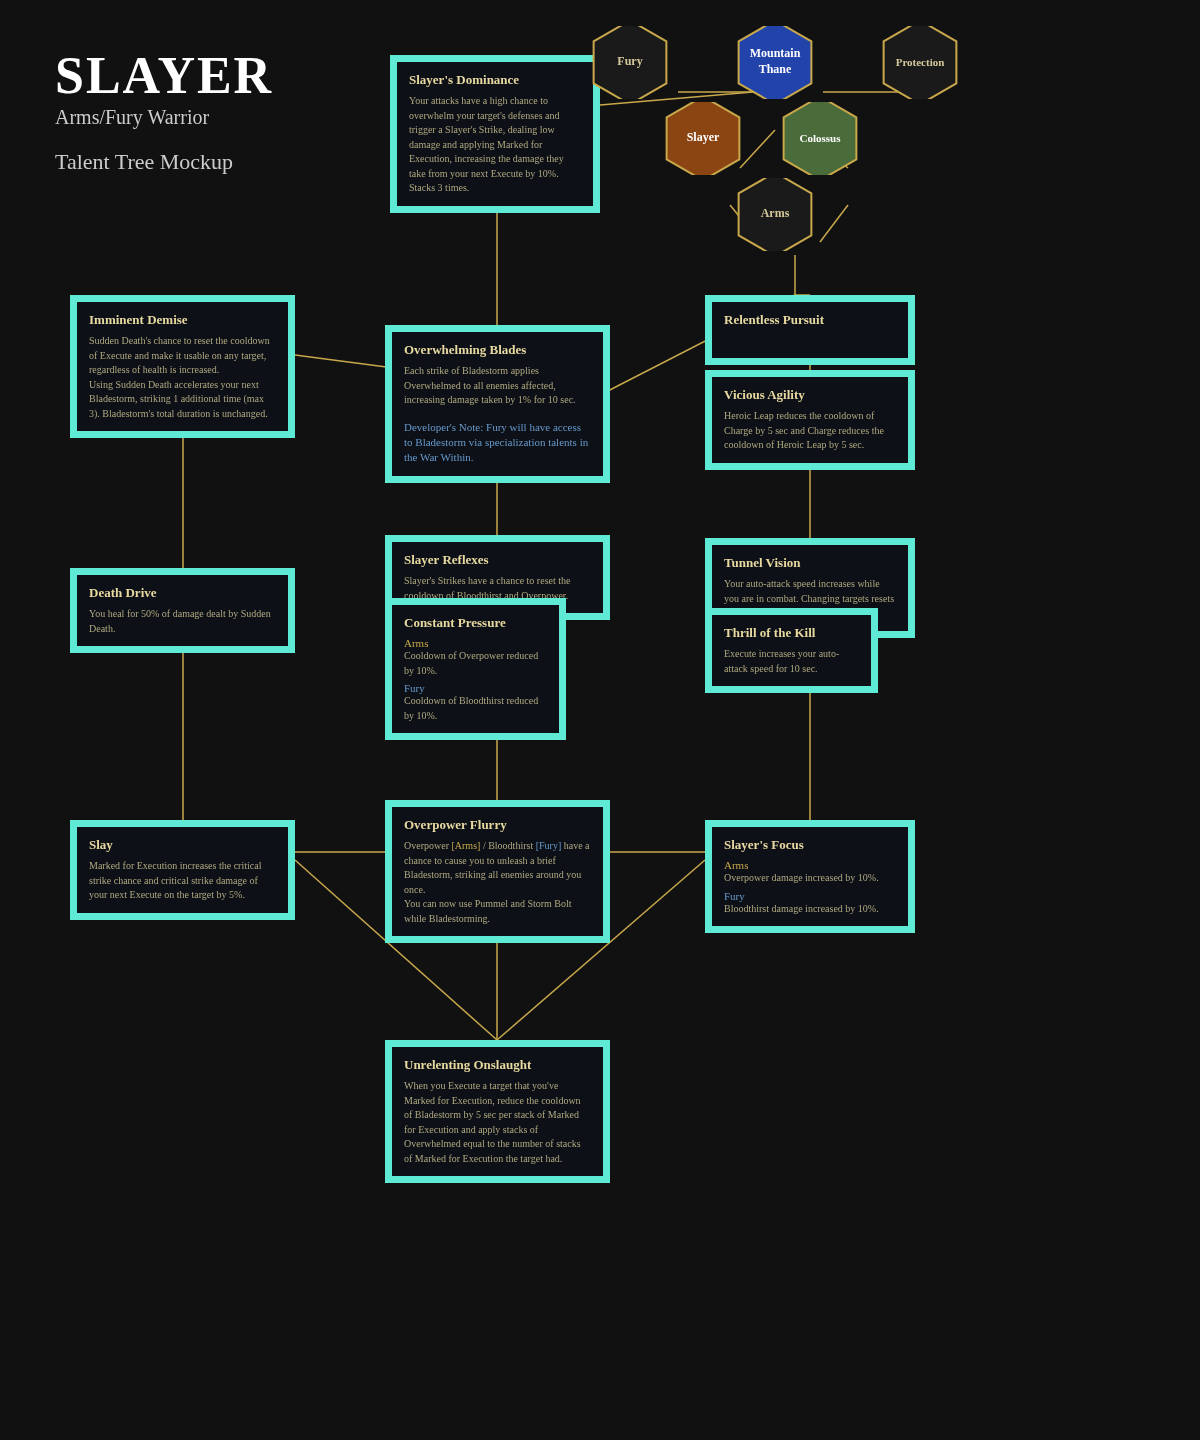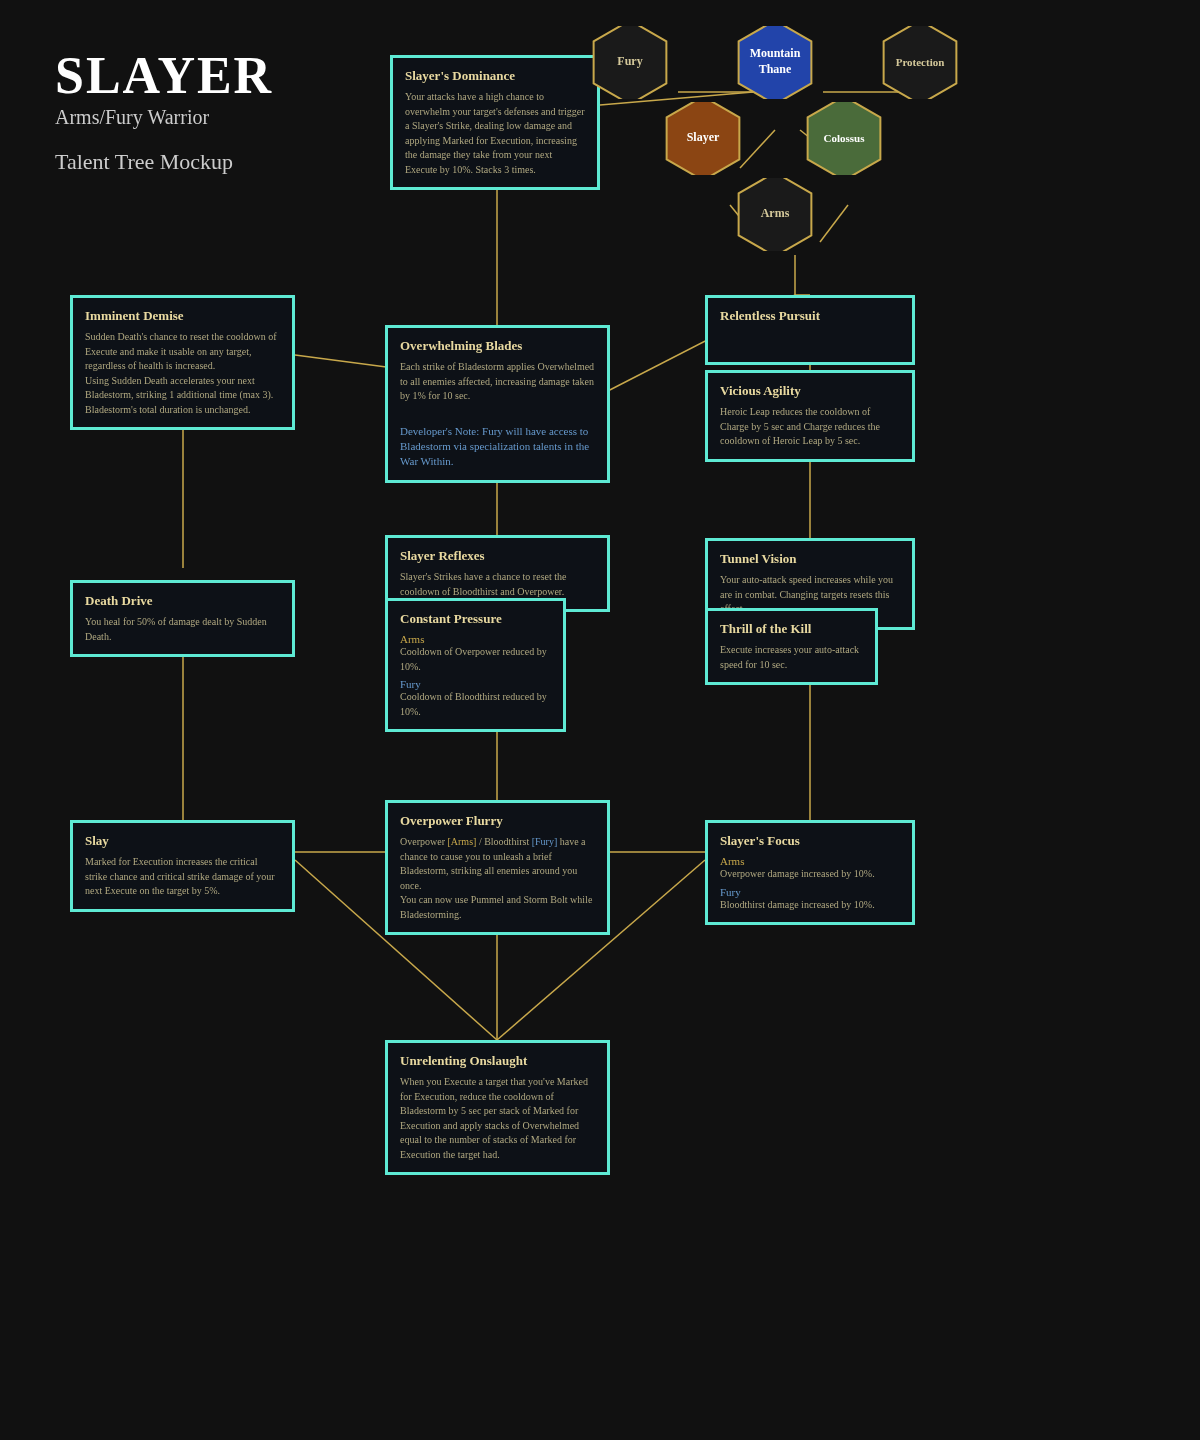--- a/index.html
+++ b/index.html
@@ -49,21 +49,21 @@
     }
     .connector-svg line {
       stroke: #c8a84b;
       stroke-width: 1.5;
     }
 
     
     .talent-box {
       position: absolute;
       background-color: #0d1117;
-      border: 3px solid #5eead4;
+      border: 7px solid #5eead4;
       padding: 10px 12px;
       z-index: 2;
     }
     .talent-box .title {
       font-size: 13px;
       font-weight: bold;
       color: #e8d9a0;
       margin-bottom: 6px;
       border-bottom: none;
     }
@@ -76,21 +76,21 @@
       color: #c8a84b;
       font-size: 11px;
     }
     .talent-box .fury-text {
       color: #6699cc;
       font-size: 11px;
     }
     .talent-box .dev-note {
       color: #6699cc;
       font-size: 11px;
-      margin-top: 20px;
+      margin-top: 12px;
       line-height: 1.4;
     }
 
     
     .hex-node {
       position: absolute;
       z-index: 3;
     }
     .hex-svg {
       display: block;
@@ -189,21 +189,21 @@
         <polygon points="78.37306695894642,15.373066958946428 78.37306695894642,57.373066958946424 42,78.37306695894642 5.626933041053576,57.373066958946424 5.626933041053576,15.37306695894642 41.99999999999999,-5.626933041053576" fill="#1a1a1a" stroke="#c8a84b" stroke-width="2"></polygon>
       </svg>
       <div class="hex-label" style="color: rgb(212, 200, 154); font-size: 11px;">Protection</div>
     </div>
     <div class="hex-node" style="left: 661px; top: 101.627px; width: 84px; height: 73px;">
       <svg width="84" height="73" class="hex-svg">
         <polygon points="78.37306695894642,15.373066958946428 78.37306695894642,57.373066958946424 42,78.37306695894642 5.626933041053576,57.373066958946424 5.626933041053576,15.37306695894642 41.99999999999999,-5.626933041053576" fill="#8b4513" stroke="#c8a84b" stroke-width="2"></polygon>
       </svg>
       <div class="hex-label" style="color: rgb(255, 255, 255); font-size: 12px;">Slayer</div>
     </div>
-    <div class="hex-node" style="left: 802px; top: 101.627px; width: 84px; height: 73px;">
+    <div class="hex-node" style="left: 778px; top: 101.627px; width: 84px; height: 73px;">
       <svg width="84" height="73" class="hex-svg">
         <polygon points="78.37306695894642,15.373066958946428 78.37306695894642,57.373066958946424 42,78.37306695894642 5.626933041053576,57.373066958946424 5.626933041053576,15.37306695894642 41.99999999999999,-5.626933041053576" fill="#4a6b3a" stroke="#c8a84b" stroke-width="2"></polygon>
       </svg>
       <div class="hex-label" style="color: rgb(255, 255, 255); font-size: 11px;">Colossus</div>
     </div>
     <div class="hex-node" style="left: 733px; top: 177.627px; width: 84px; height: 73px;">
       <svg width="84" height="73" class="hex-svg">
         <polygon points="78.37306695894642,15.373066958946428 78.37306695894642,57.373066958946424 42,78.37306695894642 5.626933041053576,57.373066958946424 5.626933041053576,15.37306695894642 41.99999999999999,-5.626933041053576" fill="#1a1a1a" stroke="#c8a84b" stroke-width="2"></polygon>
       </svg>
       <div class="hex-label" style="color: rgb(212, 200, 154); font-size: 12px;">Arms</div>
@@ -233,21 +233,21 @@
       <div class="dev-note">Developer's Note: Fury will have access to Bladestorm via specialization talents in the War Within.</div>
     </div>
     <div class="talent-box" style="left: 705px; top: 538px; width: 210px; min-height: 65px;">
       <div class="title">Tunnel Vision</div>
       <div class="desc"><span>Your auto-attack speed increases while you are in combat. Changing targets resets this effect.</span></div>
     </div>
     <div class="talent-box" style="left: 705px; top: 608px; width: 173px; min-height: 50px;">
       <div class="title">Thrill of the Kill</div>
       <div class="desc"><span>Execute increases your auto-attack speed for 10 sec.</span></div>
     </div>
-    <div class="talent-box" style="left: 70px; top: 580px; width: 225px; min-height: 65px;">
+    <div class="talent-box" style="left: 70px; top: 568px; width: 225px; min-height: 65px;">
       <div class="title">Death Drive</div>
       <div class="desc"><span>You heal for 50% of damage dealt by Sudden Death.</span></div>
     </div>
     <div class="talent-box" style="left: 385px; top: 535px; width: 225px; min-height: 60px;">
       <div class="title">Slayer Reflexes</div>
       <div class="desc"><span>Slayer's Strikes have a chance to reset the cooldown of Bloodthirst and Overpower.</span></div>
     </div>
     <div class="talent-box" style="left: 385px; top: 598px; width: 181px; min-height: 80px;">
       <div class="title">Constant Pressure</div>
       <div class="arms-text">Arms</div>

